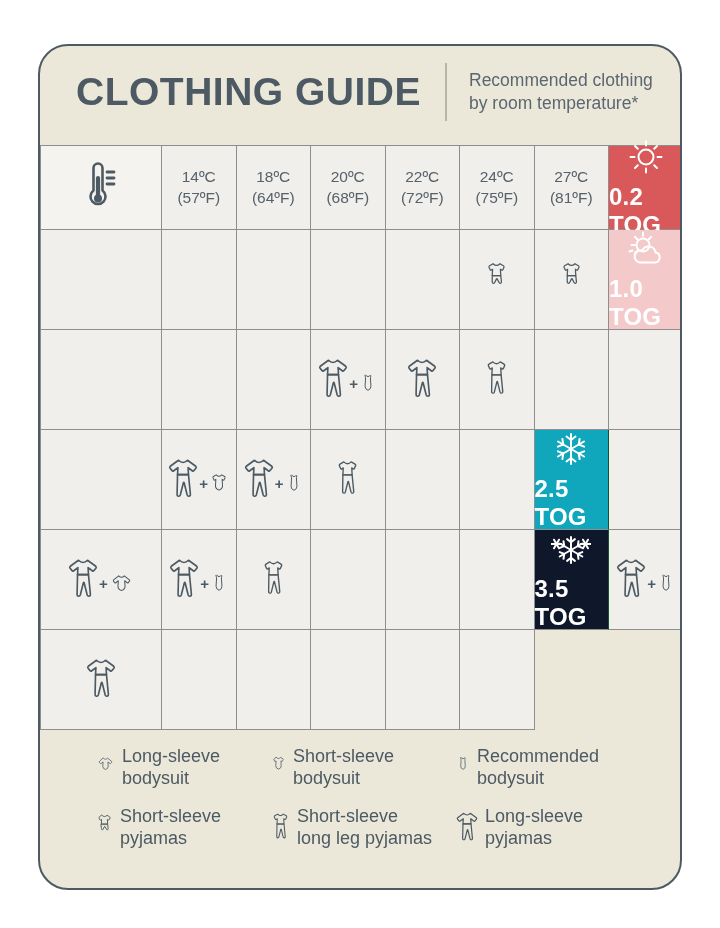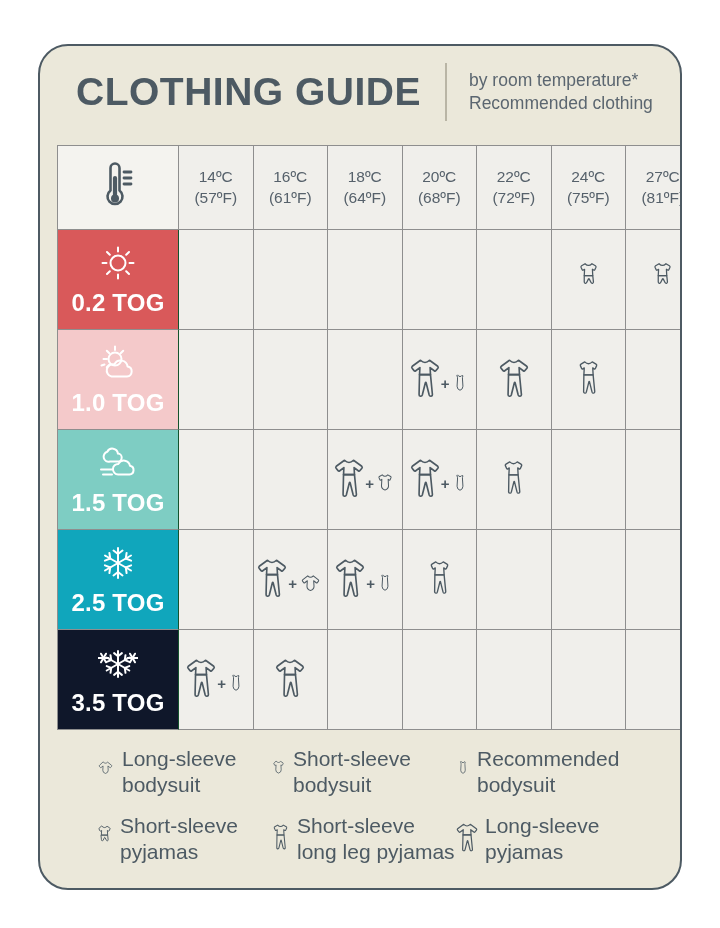--- a/index.html
+++ b/index.html
@@ -65,21 +65,20 @@
 
   
   .grid {
     display: grid;
     grid-template-columns: 121px repeat(7, 74.5px);
     grid-template-rows: 84px repeat(5, 100px);
     border-top: 1px solid #8e8e8e;
     border-left: 1px solid #8e8e8e;
     width: 642px;
     box-sizing: border-box;
-    margin-left: 17px;
   }
   .cell {
     border-right: 1px solid #8e8e8e;
     border-bottom: 1px solid #8e8e8e;
     background: #f0efeb;
     box-sizing: border-box;
     display: flex;
     align-items: center;
     justify-content: center;
     position: relative;
@@ -138,57 +137,53 @@
   .legend-row + .legend-row { margin-top: 16px; }
   .legend-item {
     display: flex;
     align-items: center;
     gap: 7px;
   }
   .legend-item.c1 { width: 175px; }
   .legend-item.c2 { width: 185px; }
   .legend-item.c3 { width: 180px; }
   .legend-text {
-    font-size: 21px;
+    font-size: 18px;
     line-height: 1.22;
     color: #4d5a63;
   }
   .lg-icon { flex: none; }
 </style>
 </head>
 <body>
 
 <div class="page">
   <div class="card">
 
     <div class="header">
       <div class="title">CLOTHING GUIDE</div>
       <div class="hdr-divider"></div>
       <div class="subtitle">
+        <div>Recommended clothing</div>
         <div>by room temperature*</div>
-        <div>Recommended clothing</div>
       </div>
     </div>
 
     <div class="grid" id="grid">
         <div class="cell corner-cell">
           <span><svg width="40" height="52" viewBox="0 0 40 52" fill="none" stroke="#4d5a63" stroke-width="2.6" stroke-linecap="round" stroke-linejoin="round">
               <path d="M21.5 30.5V8a4.5 4.5 0 0 0 -9 0v22.5a7.5 7.5 0 1 0 9 0z"></path>
               <path d="M17 36.5V18" stroke-width="4.2"></path>
               <circle cx="17" cy="38.5" r="4" fill="#4d5a63" stroke="none"></circle>
               <path d="M26 12h7M26 18h7M26 24h7" stroke-width="2.8"></path>
             </svg></span>
         </div>
         <div class="cell temp-cell">
           <span>14ºC</span>
           <span>(57ºF)</span>
-        </div>
-        <div class="cell temp-cell">
-          <span>16ºC</span>
-          <span>(61ºF)</span>
         </div>
         <div class="cell temp-cell">
           <span>18ºC</span>
           <span>(64ºF)</span>
         </div>
         <div class="cell temp-cell">
           <span>20ºC</span>
           <span>(68ºF)</span>
         </div>
         <div class="cell temp-cell">
@@ -272,32 +267,20 @@
         </div>
         <div class="cell">
           <div class="garments">
             <span class="lg-icon"><svg class="garment-icon" width="25" height="43" viewBox="0 0 40 56" fill="none" stroke="#4d5a63" stroke-width="2.2" stroke-linejoin="round" stroke-linecap="round">
                 <path d="M14 3 q3 3 6 3 q3 0 6-3 l6 3.5 q1.5 1 1 2.5 l-2 4.5 q-0.7 1.4 -2 0.6 l-2.2 -1.4 l0.6 11 h-14.8 l0.6 -11 l-2.2 1.4 q-1.3 0.8 -2 -0.6 l-2 -4.5 q-0.5 -1.5 1 -2.5 z"></path>
                 <path d="M12.6 23.7 h14.8 l2.6 27 q0.2 2 -1.8 2.3 q-1.9 0.3 -2.5 -1.6 l-4.1 -16.5 q-0.4 -1.4 -1 0 l-4.1 16.5 q-0.6 1.9 -2.5 1.6 q-2 -0.3 -1.8 -2.3 z"></path>
               </svg></span>
           </div>
         </div>
         <div class="cell"></div>
-        <div class="cell tog-cell" style="background:#7ecdc3">
-          <span>
-            <svg class="wx-icon" width="40" height="40" viewBox="0 0 40 40" fill="none" stroke="#ffffff" stroke-width="2" stroke-linecap="round" stroke-linejoin="round">
-              <path d="M12 18.5h7.5a4 4 0 0 0 .4-8a5.6 5.6 0 0 0 -10.6-1.7a4.6 4.6 0 0 0 2.7 9.7z"></path>
-              <path d="M20.5 31.5h11a4.4 4.4 0 0 0 .5-8.7a6.2 6.2 0 0 0 -11.6-1.9a5.1 5.1 0 0 0 -.3 10.6z"></path>
-              <g stroke-linecap="round">
-                <path d="M3 26.5h11M5 31.5h9"></path>
-              </g>
-            </svg>
-          </span>
-          <span class="tog-label">1.5 TOG</span>
-        </div>
         <div class="cell"></div>
         <div class="cell"></div>
         <div class="cell">
           <div class="garments">
             <span class="lg-icon"><svg class="garment-icon" width="30" height="43" viewBox="0 0 40 56" fill="none" stroke="#4d5a63" stroke-width="2.2" stroke-linejoin="round" stroke-linecap="round">
                 <path d="M14 5 q3 3 6 3 q3 0 6-3 l11 8 q1.3 1.2 0.2 2.6 l-2.6 3.2 q-1 1.2 -2.3 0.2 l-5.5 -4.3 l0.5 9.5 h-14.6 l0.5 -9.5 l-5.5 4.3 q-1.3 1 -2.3 -0.2 l-2.6 -3.2 q-1.1 -1.4 0.2 -2.6 z"></path>
                 <path d="M12.7 24.2 h14.6 l2.6 26.5 q0.2 2 -1.8 2.3 q-1.9 0.3 -2.5 -1.6 l-4.1 -16.3 q-0.4 -1.4 -1 0 l-4.1 16.3 q-0.6 1.9 -2.5 1.6 q-2 -0.3 -1.8 -2.3 z"></path>
               </svg></span>
             <span class="plus">+</span>
             <span class="lg-icon"><svg class="garment-icon" width="20" height="26" viewBox="0 0 40 56" fill="none" stroke="#4d5a63" stroke-width="2.2" stroke-linejoin="round" stroke-linecap="round">

